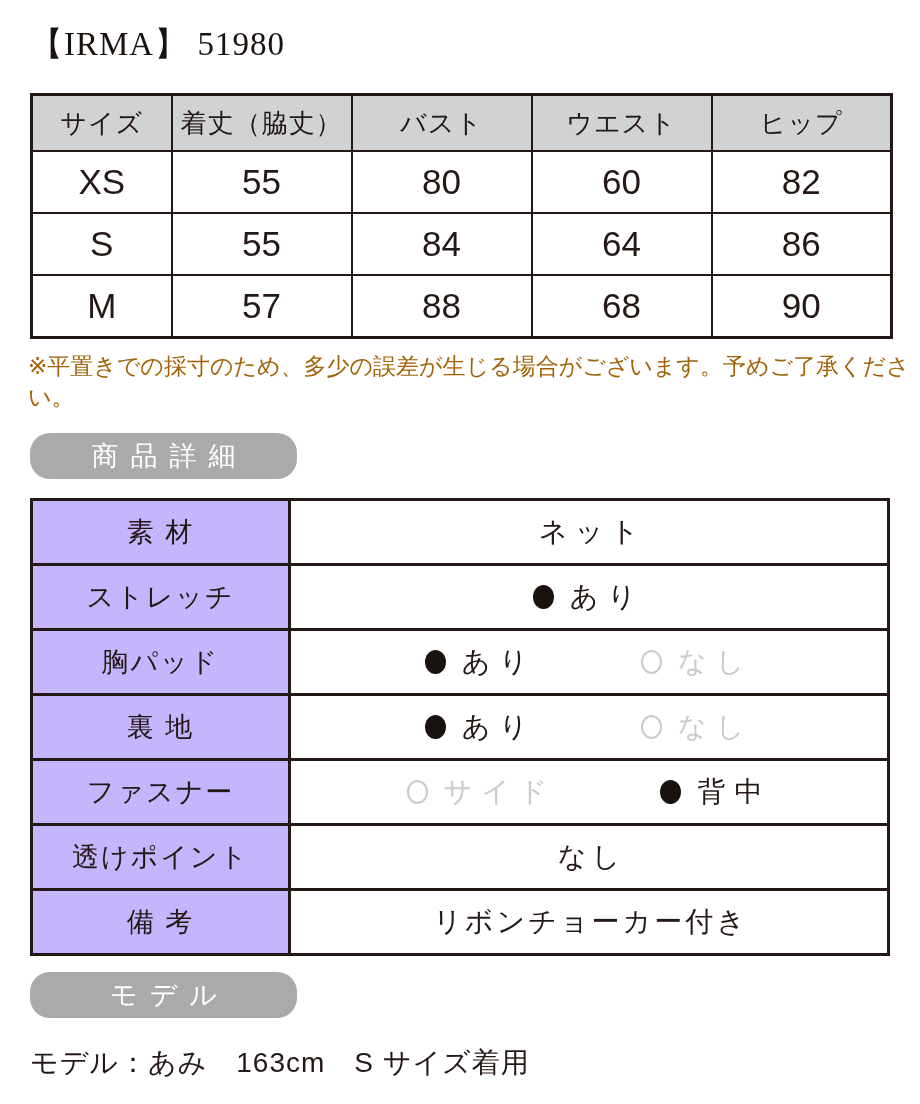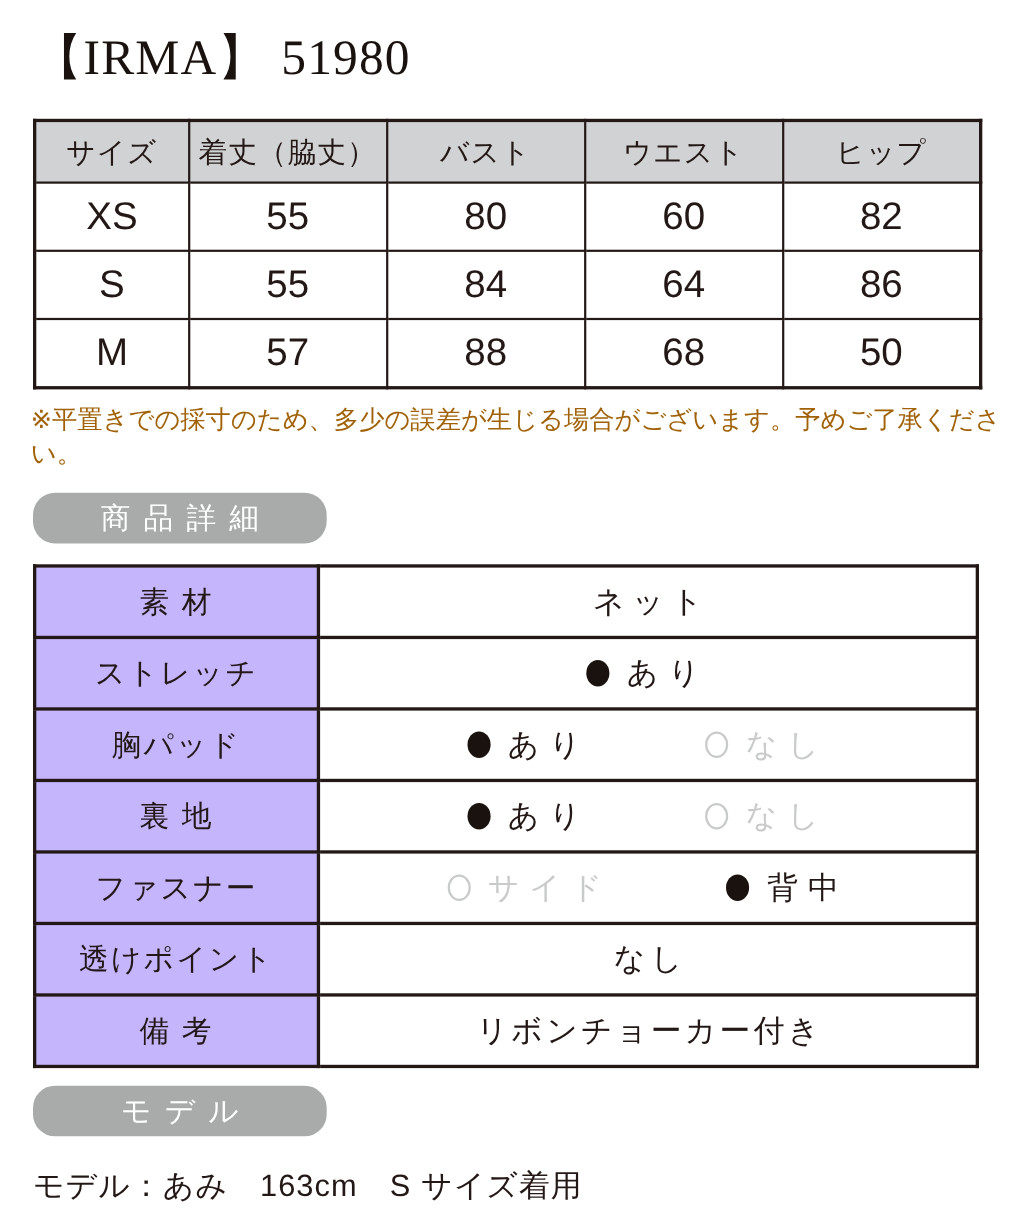--- a/index.html
+++ b/index.html
@@ -13,21 +13,21 @@
     overflow: hidden;
   }
   .page { width: 920px; height: 1104px; position: relative; }
 
   
   .title {
     margin: 0;
     padding: 24px 0 0 30px;
     font-family: "Liberation Serif", "DejaVu Serif", serif;
     font-weight: 500;
-    font-size: 45px;
+    font-size: 33px;
     line-height: 1.25;
     color: #1a120e;
     letter-spacing: 1px;
   }
 
   
   table { border-collapse: collapse; }
   .size-table {
     margin: 28px 0 0 30px;
     width: 860px;
@@ -177,21 +177,21 @@
         <td>55</td>
         <td>84</td>
         <td>64</td>
         <td>86</td>
       </tr>
       <tr>
         <td>M</td>
         <td>57</td>
         <td>88</td>
         <td>68</td>
-        <td>50</td>
+        <td>90</td>
       </tr>
     </tbody>
   </table>
 
   <p class="note">※平置きでの採寸のため、多少の誤差が生じる場合がございます。予めご了承ください。</p>
 
   <div class="badge badge-details">
     <span>商品詳細</span>
   </div>
 

